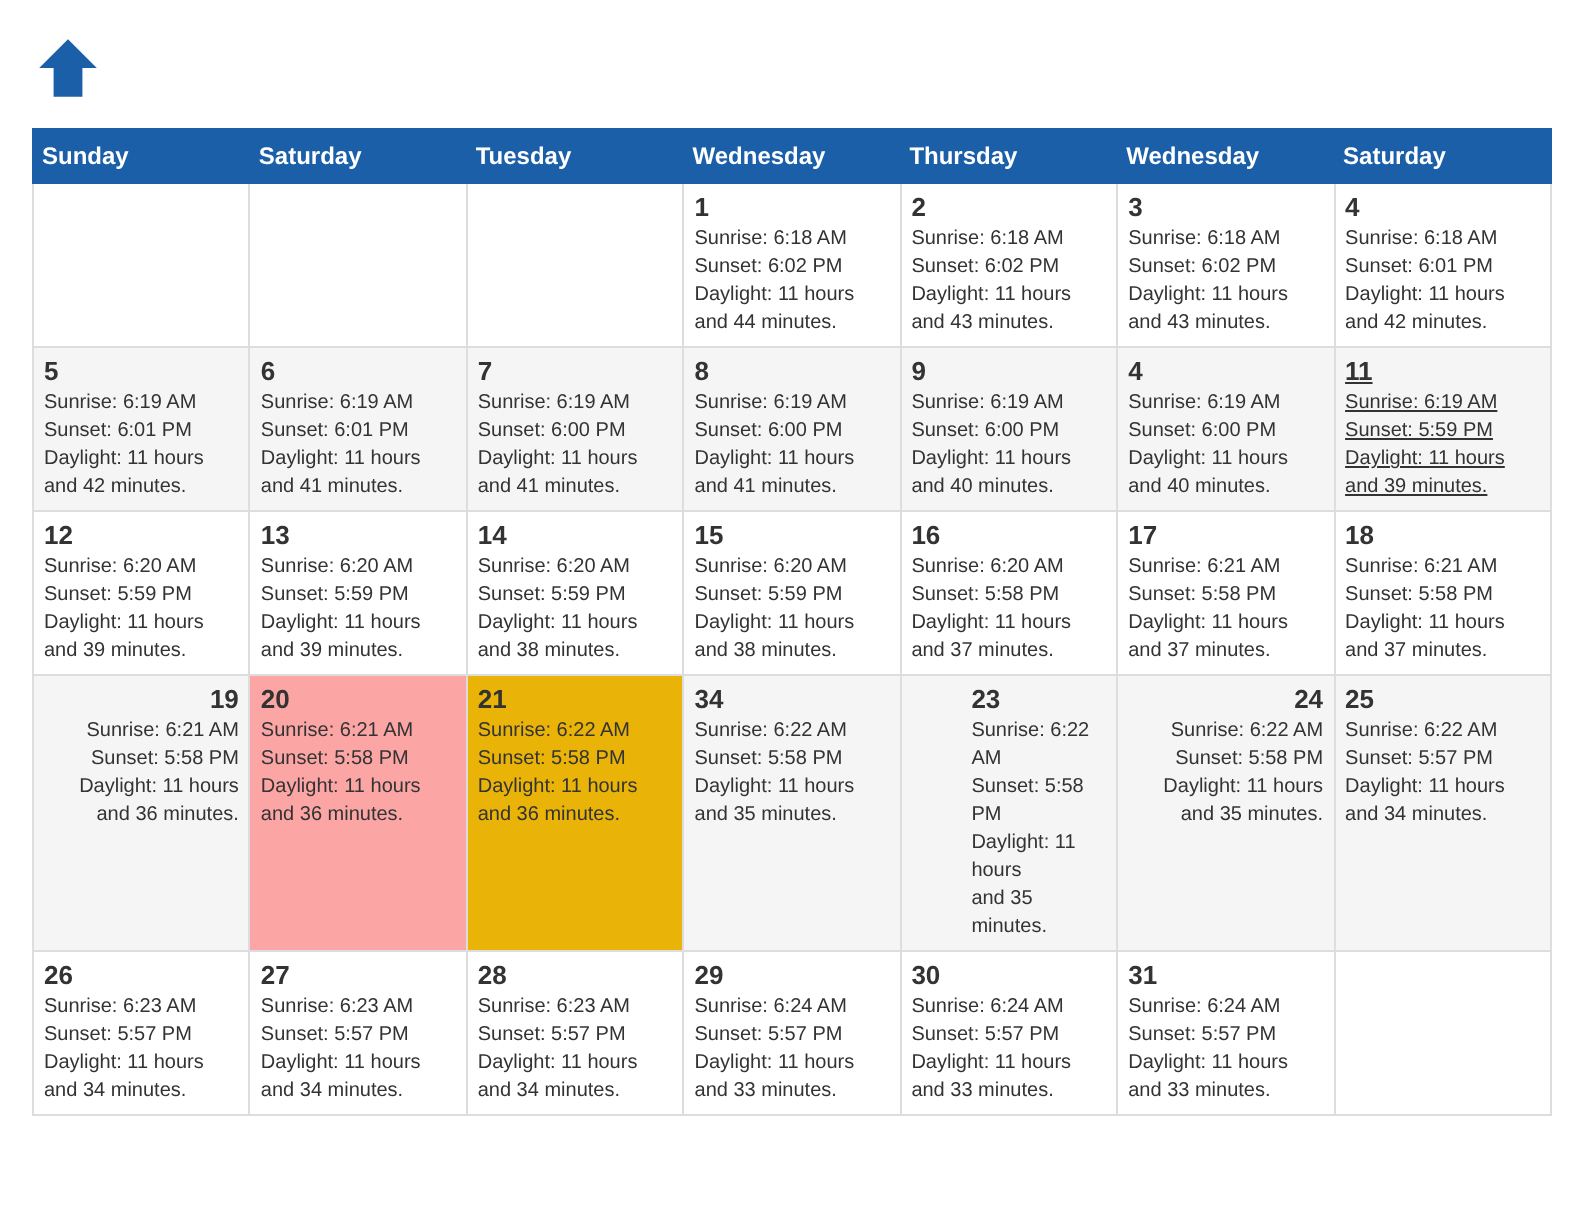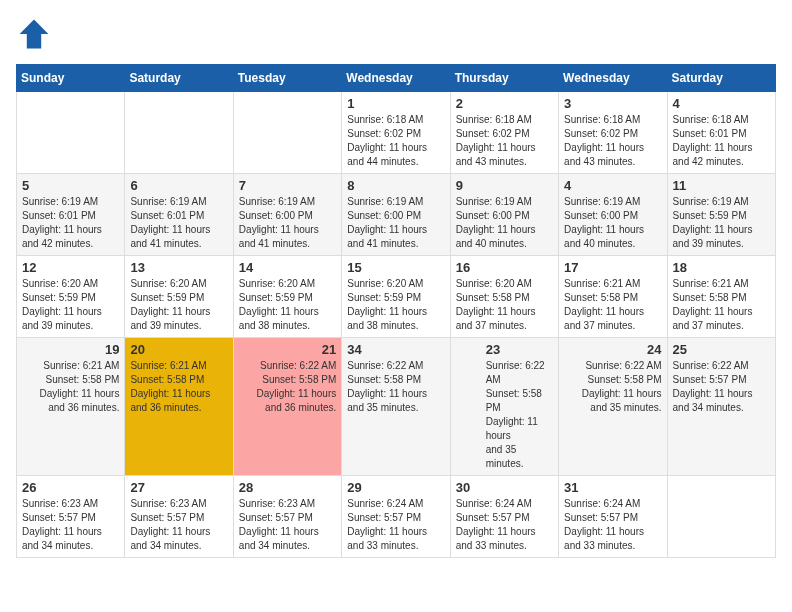--- a/index.html
+++ b/index.html
@@ -195,21 +195,21 @@
 Daylight: 11 hours
 and 40 minutes.</div>
         </td>
         <td style="background-color: rgb(245, 245, 245);">
           <span class="day-number">4</span>
           <div class="day-info" style="white-space: pre-line;">Sunrise: 6:19 AM
 Sunset: 6:00 PM
 Daylight: 11 hours
 and 40 minutes.</div>
         </td>
-        <td style="background-color: rgb(245, 245, 245);">
+        <td style="background-color: rgb(245, 245, 245); text-decoration: underline;">
           <span class="day-number">11</span>
           <div class="day-info" style="white-space: pre-line;">Sunrise: 6:19 AM
 Sunset: 5:59 PM
 Daylight: 11 hours
 and 39 minutes.</div>
         </td>
       </tr>
       <tr>
         <td>
           <span class="day-number">12</span>
@@ -262,28 +262,28 @@
         </td>
       </tr>
       <tr>
         <td style="background-color: rgb(245, 245, 245); text-align: right;">
           <span class="day-number">19</span>
           <div class="day-info" style="white-space: pre-line;">Sunrise: 6:21 AM
 Sunset: 5:58 PM
 Daylight: 11 hours
 and 36 minutes.</div>
         </td>
-        <td style="background-color: #eab308; margin-top: 26px;">
+        <td style="background-color: #fca5a5; margin-top: 26px;">
           <span class="day-number">20</span>
           <div class="day-info" style="white-space: pre-line;">Sunrise: 6:21 AM
 Sunset: 5:58 PM
 Daylight: 11 hours
 and 36 minutes.</div>
         </td>
-        <td style="background-color: #fca5a5; text-align: right;">
+        <td style="background-color: #eab308;">
           <span class="day-number">21</span>
           <div class="day-info" style="white-space: pre-line;">Sunrise: 6:22 AM
 Sunset: 5:58 PM
 Daylight: 11 hours
 and 36 minutes.</div>
         </td>
         <td style="background-color: rgb(245, 245, 245);">
           <span class="day-number">34</span>
           <div class="day-info" style="white-space: pre-line;">Sunrise: 6:22 AM
 Sunset: 5:58 PM

